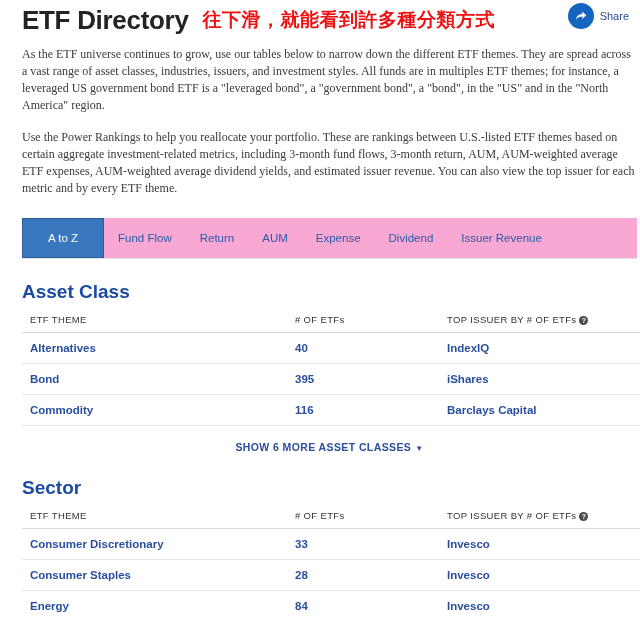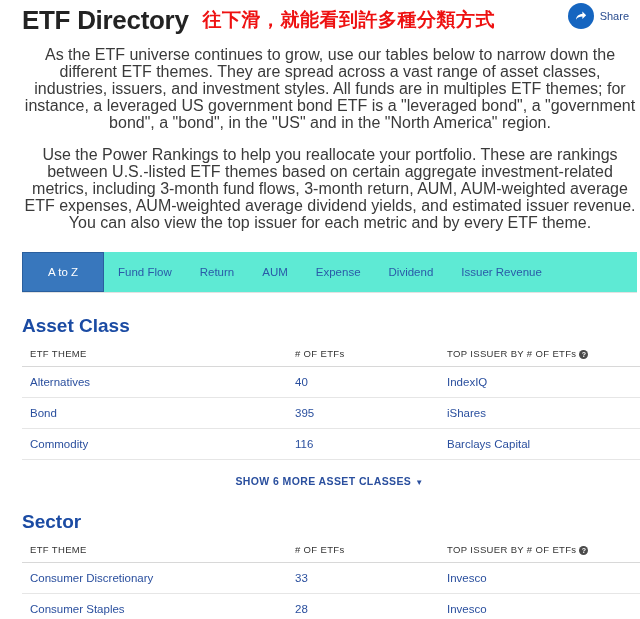--- a/index.html
+++ b/index.html
@@ -70,32 +70,33 @@
   .share-circle svg { display: block; }
   .share-label {
     font-size: 11px;
     color: #2a4d8f;
     margin-left: 6px;
     white-space: nowrap;
   }
 
   
   .intro {
-    font-size: 16px;
+    font-size: 12px;
     line-height: 17px;
     color: #3a3a3a;
     margin: 8px 0 0 0;
-    text-align: center;
+    text-align: left;
+    font-family: Liberation Serif, serif;
   }
   .intro.second { margin-top: 15px; }
 
   
   .tabbar {
     margin-top: 21px;
-    background: #5eead4;
+    background: #f9a8d4;
     border-bottom: 1px solid #e2e2e2;
     height: 40px;
     display: flex;
     align-items: stretch;
     width: 615px;
   }
   .tab {
     display: flex;
     align-items: center;
     justify-content: center;
@@ -135,20 +136,21 @@
     color: #333333;
     padding: 2px 0 7px 0;
     border-bottom: 1px solid #d8d8d8;
   }
   table.theme-table td {
     font-size: 11.5px;
     color: #2a4f9e;
     padding: 9px 0 9px 0;
     border-bottom: 1px solid #e6e6e6;
     vertical-align: middle;
+    font-weight: bold;
   }
   .col-theme  { width: 265px; padding-left: 8px !important; }
   .col-count  { width: 152px; }
   .col-issuer { width: 198px; }
   td.col-theme, th.col-theme { padding-left: 8px; }
   .help-icon {
     display: inline-block;
     width: 9px;
     height: 9px;
     border-radius: 50%;

